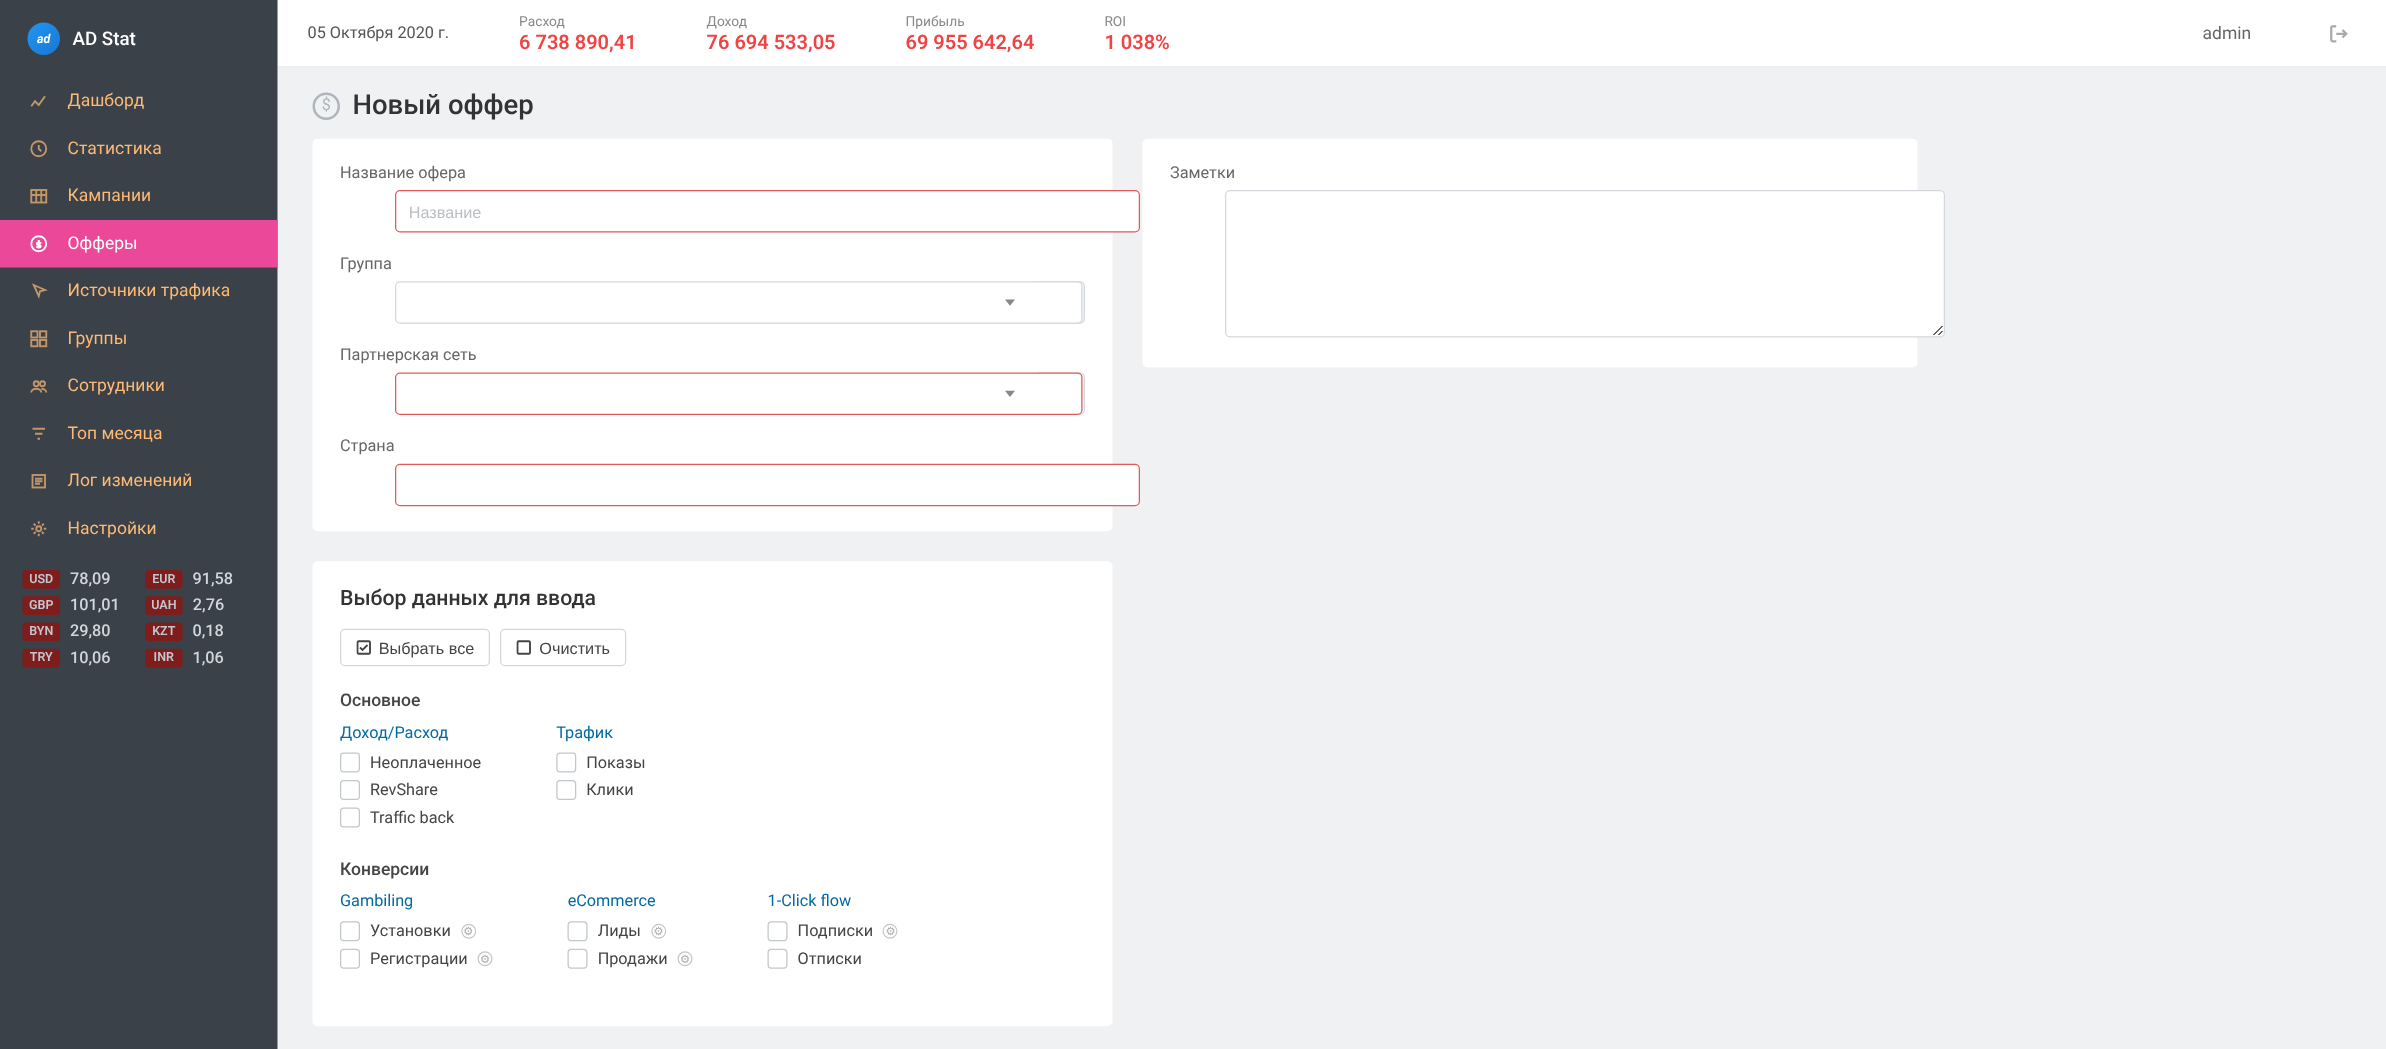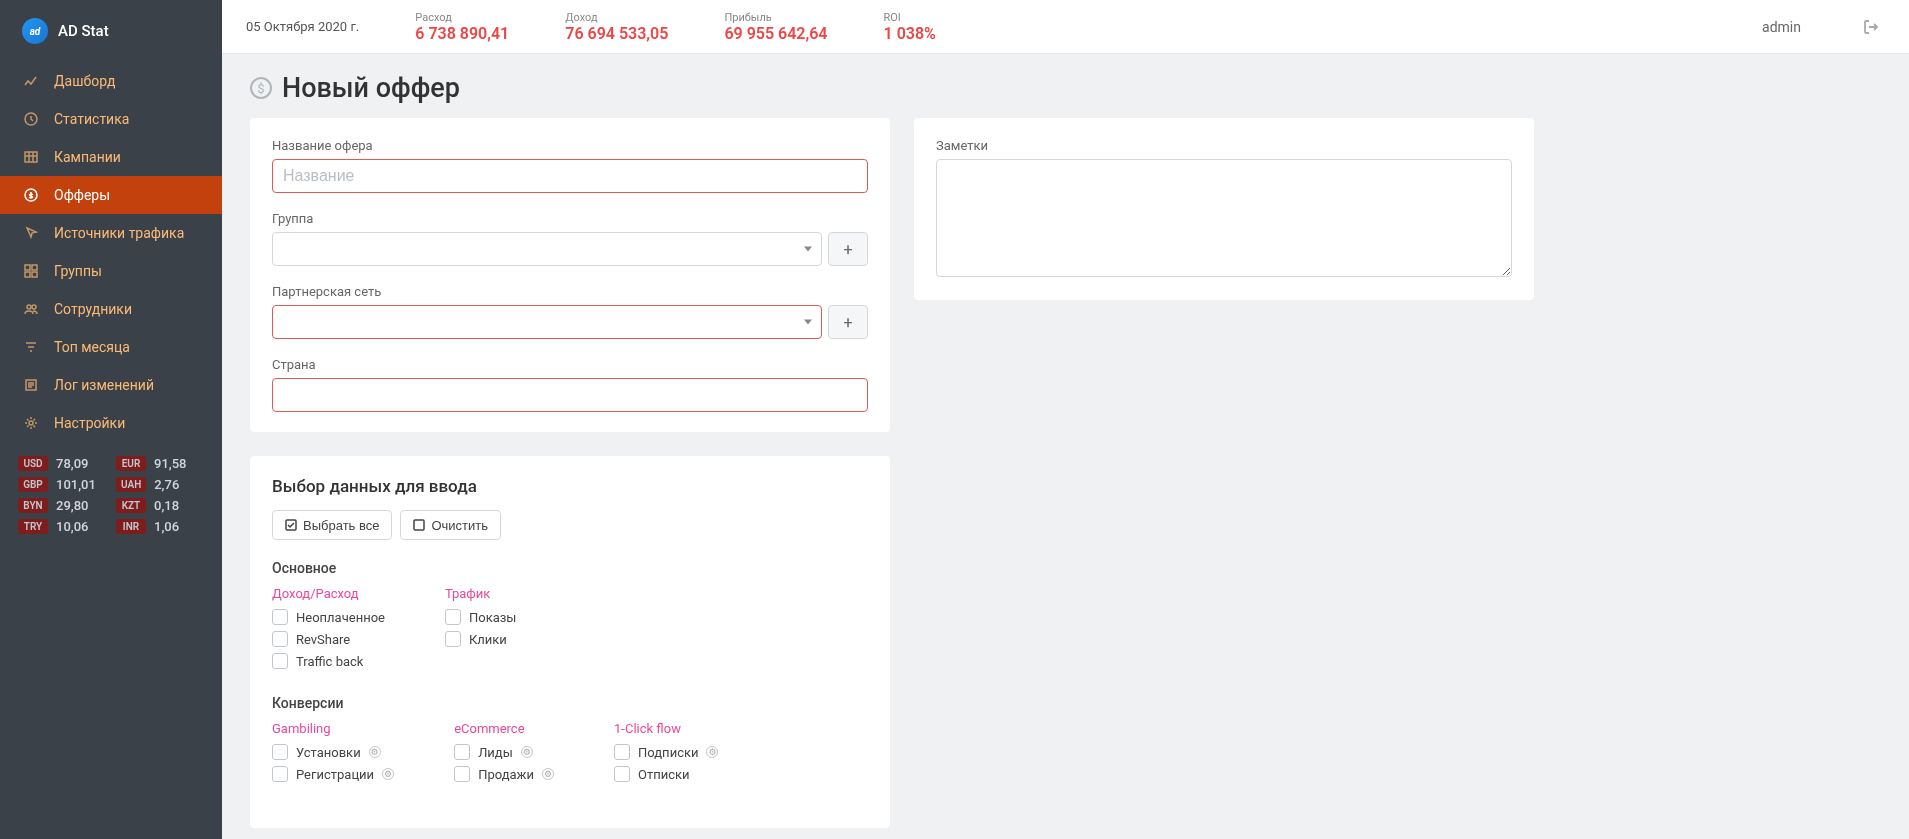--- a/index.html
+++ b/index.html
@@ -6,21 +6,21 @@
 body { font-family: -apple-system, BlinkMacSystemFont, "Segoe UI", Roboto, sans-serif; font-size: 14px; color: #333; background: #f0f1f3; }
 .app { display: flex; min-height: 100vh; }
 
 
 .sidebar { width: 222px; background: #3a4149; color: #a0a8b0; display: flex; flex-direction: column; position: relative; }
 .sidebar-header { display: flex; align-items: center; gap: 10px; padding: 18px 22px; }
 .logo-badge { width: 26px; height: 26px; border-radius: 50%; background: linear-gradient(135deg,#2196f3,#1976d2); display:flex; align-items:center; justify-content:center; color:#fff; font-size:10px; font-weight:700; font-style:italic; }
 .app-name { color:#fff; font-size:15px; font-weight:500; }
 .nav { list-style:none; }
 .nav-item { display:flex; align-items:center; gap:14px; padding:10px 22px; color:#fdba74; cursor:pointer; font-size:14px; }
-.nav-item.active { background:#c2410c; color:#fff;align-items:center; }
+.nav-item.active { background:#ec4899; color:#fff;align-items:center; }
 .nav-icon { width:18px; height:18px; display:inline-flex; align-items:center; justify-content:center; opacity:.7; }
 .nav-item.active .nav-icon { opacity:1; }
 .rates { padding:14px 18px; display:grid; grid-template-columns:1fr 1fr; gap:6px 10px; font-size:13px; color:#d0d6dc; }
 .rate { display:flex; align-items:center; gap:8px; }
 .rate-cur { background:#7f1d1d; color:#c0c7ce; font-size:10px; padding:2px 5px; border-radius:3px; font-weight:600; min-width:30px; text-align:center; }
 .rate-val { font-weight:500; }
 
 
 .main { flex:1; display:flex; flex-direction:column; }
 .topbar { background:#fff; height:54px; display:flex; align-items:center; padding:0 24px; gap:56px; border-bottom:1px solid #e5e7ea; }
@@ -29,48 +29,48 @@
 .metric-label { font-size:11px; color:#888; }
 .metric-value { font-size:16px; font-weight:600; color:#ef4444; }
 .topbar-spacer { flex:1; }
 .topbar-user { color:#666; font-size:14px; }
 .logout-btn { color:#aaa; cursor:pointer; padding:4px; }
 
 
 .content { padding:18px 28px; }
 .page-title-row { display:flex; align-items:center; gap:10px; margin-bottom:14px; }
 .page-title-icon { width:22px; height:22px; border:2px solid #b0b5bb; border-radius:50%; display:flex; align-items:center; justify-content:center; color:#b0b5bb; font-size:13px; }
-.page-title { font-size:27px; font-weight:500; color:#333; }
+.page-title { font-size:22px; font-weight:500; color:#333; }
 
 .cols { display:flex; gap:24px; align-items:flex-start; }
 .col-left { flex:0 0 640px; }
 .col-right { flex:0 0 620px; }
 
 .card { background:#fff; border-radius:4px; padding:20px 22px; margin-bottom:24px; }
 
 .field { margin-bottom:18px; }
 .field-label { font-size:13px; color:#666; margin-bottom:6px; display:block; }
-.input, .select, .textarea { width:100%; height:34px; border:1px solid #d4d8dc; border-radius:4px; padding:0 10px; font-size:16px; color:#333; background:#fff; }
+.input, .select, .textarea { width:100%; height:34px; border:1px solid #d4d8dc; border-radius:4px; padding:0 10px; font-size:13px; color:#333; background:#fff;margin-left:44px; }
 .input.error, .select.error { border-color:#e05a5a; }
 .input::placeholder { color:#b8bec4; }
 .select-row { display:flex; gap:6px; }
 .select-wrap { flex:1; position:relative; }
 .select-wrap::after { content:""; position:absolute; right:10px; top:50%; transform:translateY(-50%); border-left:4px solid transparent; border-right:4px solid transparent; border-top:5px solid #888; pointer-events:none; }
 .add-btn { width:40px; height:34px; border:1px solid #d4d8dc; background:#f5f6f8; border-radius:4px; display:flex; align-items:center; justify-content:center; cursor:pointer; color:#666; font-size:16px; }
 .textarea { height:118px; padding:8px 10px; resize:both; }
 
 .section-title { font-size:17px; font-weight:500; color:#333; margin-bottom:14px; }
 .btn-row { display:flex; gap:8px; margin-bottom:20px; }
 .sm-btn { height:30px; padding:0 12px; border:1px solid #d4d8dc; background:#fff; border-radius:4px; display:inline-flex; align-items:center; gap:6px; font-size:13px; color:#444; cursor:pointer; }
 .sm-btn .icon { width:12px; height:12px; }
 
 .sub-title { font-size:14px; font-weight:500; color:#444; margin-bottom:10px; }
 .cb-groups { display:flex; gap:60px; margin-bottom:20px; }
 .cb-group { }
-.cb-group-label { font-size:13px; color:#ec4899; margin-bottom:8px; }
+.cb-group-label { font-size:13px; color:#0369a1; margin-bottom:8px; }
 .cb-row { display:flex; align-items:center; gap:8px; font-size:13px; color:#444; margin-bottom:6px; }
 .cb { width:16px; height:16px; border:1px solid #c2c7cd; border-radius:3px; background:#fff; cursor:pointer; }
 .extra-icon { width:12px; height:12px; border:1px solid #c2c7cd; border-radius:50%; display:inline-flex; align-items:center; justify-content:center; font-size:9px; color:#aaa; }
 
 svg { display:block; }
 </style>
 </head>
 <body>
 
 <div class="app">

